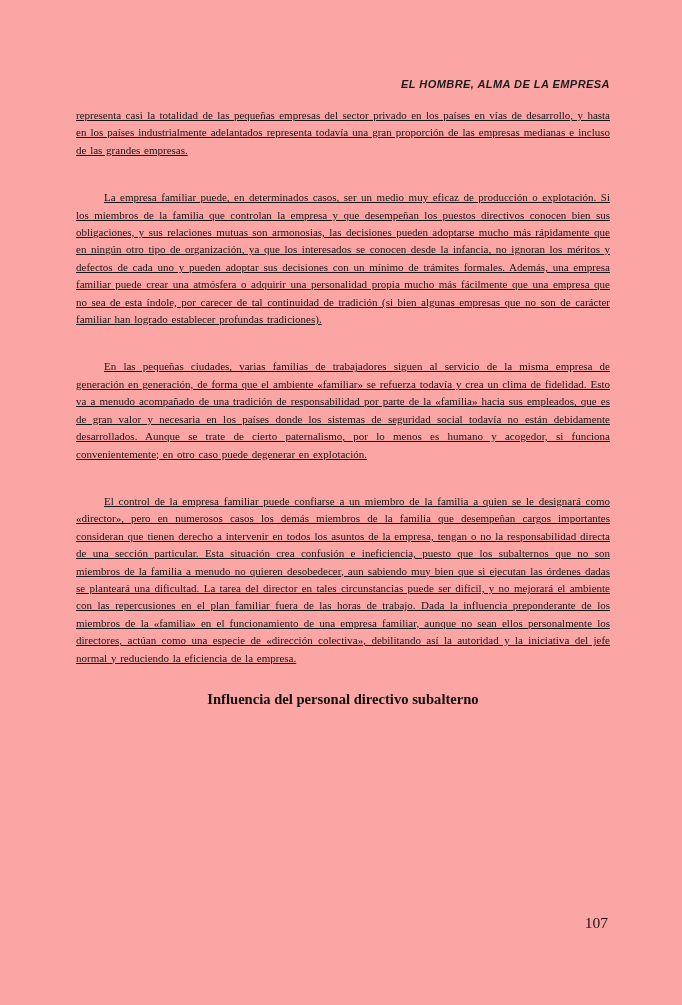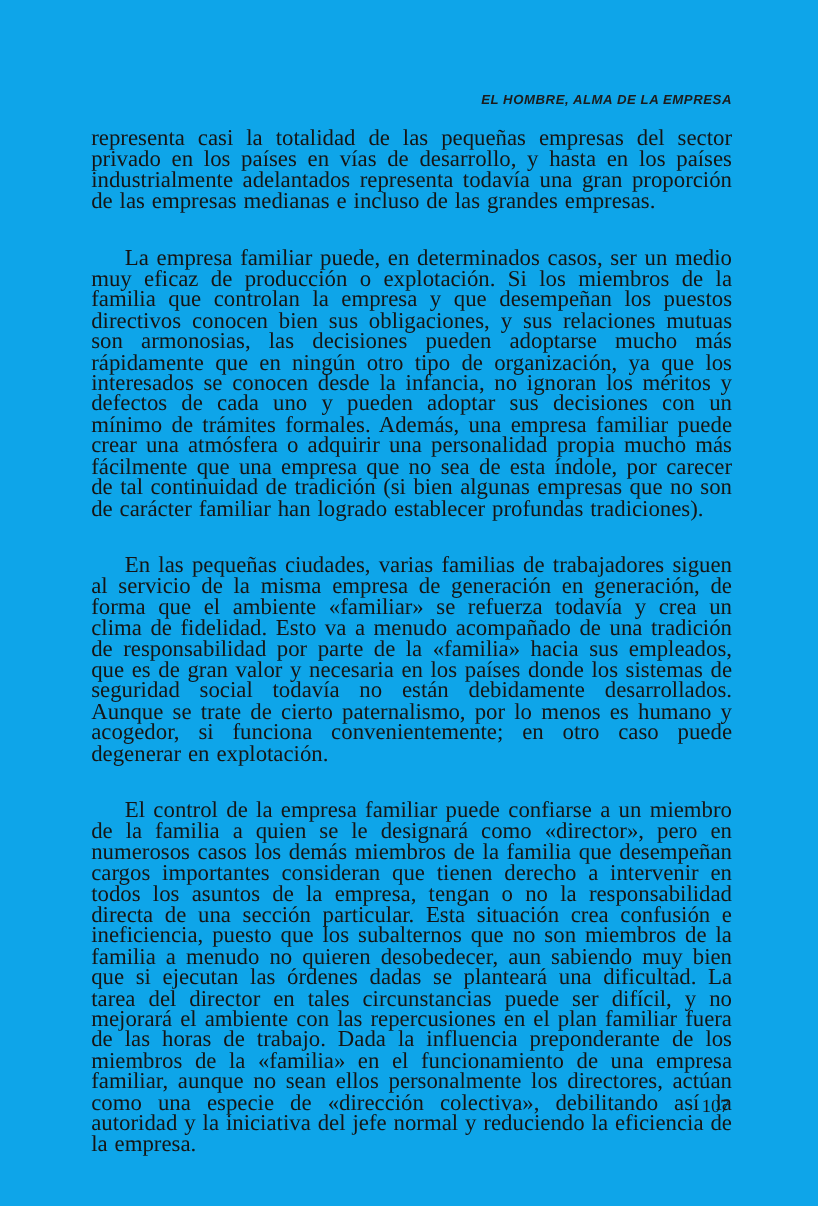--- a/index.html
+++ b/index.html
@@ -5,21 +5,21 @@
   html, body {
     margin: 0;
     padding: 0;
     background: #ffffff;
   }
   .page {
     position: relative;
     width: 682px;
     height: 1005px;
     box-sizing: border-box;
-    background: #0ea5e9;
+    background: #fca5a5;
     color: #151515;
     font-family: "Liberation Serif", serif;
     padding: 78px 72px 0 76px;
     overflow: hidden;
   }
   .running-header {
     text-align: right;
     font-family: "Liberation Sans", sans-serif;
     font-style: italic;
     font-weight: bold;
@@ -27,23 +27,24 @@
     letter-spacing: 0.45px;
     color: #1c1c1c;
     margin: 0 0 17px 0;
   }
   .text-block {
     width: 534px;
   }
   .para {
     margin: 0;
     text-align: justify;
-    font-size: 19px;
+    font-size: 11px;
     line-height: 17.4px;
     word-spacing: 1px;
+    text-decoration: underline;
   }
   .para.indent {
     text-indent: 28px;
   }
   .para + .para {
     margin-top: 30px;
   }
   .section-heading {
     margin: 24px 0 11px 0;
     text-align: center;
@@ -72,19 +73,20 @@
   <main class="text-block">
 
     <p class="para">representa casi la totalidad de las pequeñas empresas del sector privado en los países en vías de desarrollo, y hasta en los países industrialmente adelantados representa todavía una gran proporción de las empresas medianas e incluso de las grandes empresas.</p>
 
     <p class="para indent">La empresa familiar puede, en determinados casos, ser un medio muy eficaz de producción o explotación. Si los miembros de la familia que controlan la empresa y que desempeñan los puestos directivos conocen bien sus obligaciones, y sus relaciones mutuas son armonosias, las decisiones pueden adoptarse mucho más rápidamente que en ningún otro tipo de organización, ya que los interesados se conocen desde la infancia, no ignoran los méritos y defectos de cada uno y pueden adoptar sus decisiones con un mínimo de trámites formales. Además, una empresa familiar puede crear una atmósfera o adquirir una personalidad propia mucho más fácilmente que una empresa que no sea de esta índole, por carecer de tal continuidad de tradición (si bien algunas empresas que no son de carácter familiar han logrado establecer profundas tradiciones).</p>
 
     <p class="para indent">En las pequeñas ciudades, varias familias de trabajadores siguen al servicio de la misma empresa de generación en generación, de forma que el ambiente «familiar» se refuerza todavía y crea un clima de fidelidad. Esto va a menudo acompañado de una tradición de responsabilidad por parte de la «familia» hacia sus empleados, que es de gran valor y necesaria en los países donde los sistemas de seguridad social todavía no están debidamente desarrollados. Aunque se trate de cierto paternalismo, por lo menos es humano y acogedor, si funciona convenientemente; en otro caso puede degenerar en explotación.</p>
 
     <p class="para indent">El control de la empresa familiar puede confiarse a un miembro de la familia a quien se le designará como «director», pero en numerosos casos los demás miembros de la familia que desempeñan cargos importantes consideran que tienen derecho a intervenir en todos los asuntos de la empresa, tengan o no la responsabilidad directa de una sección particular. Esta situación crea confusión e ineficiencia, puesto que los subalternos que no son miembros de la familia a menudo no quieren desobedecer, aun sabiendo muy bien que si ejecutan las órdenes dadas se planteará una dificultad. La tarea del director en tales circunstancias puede ser difícil, y no mejorará el ambiente con las repercusiones en el plan familiar fuera de las horas de trabajo. Dada la influencia preponderante de los miembros de la «familia» en el funcionamiento de una empresa familiar, aunque no sean ellos personalmente los directores, actúan como una especie de «dirección colectiva», debilitando así la autoridad y la iniciativa del jefe normal y reduciendo la eficiencia de la empresa.</p>
 
+    <h2 class="section-heading">Influencia del personal directivo subalterno</h2>
 
 
   </main>
 
   <span class="page-number">107</span>
 
 </div>
 
 </body></html>

